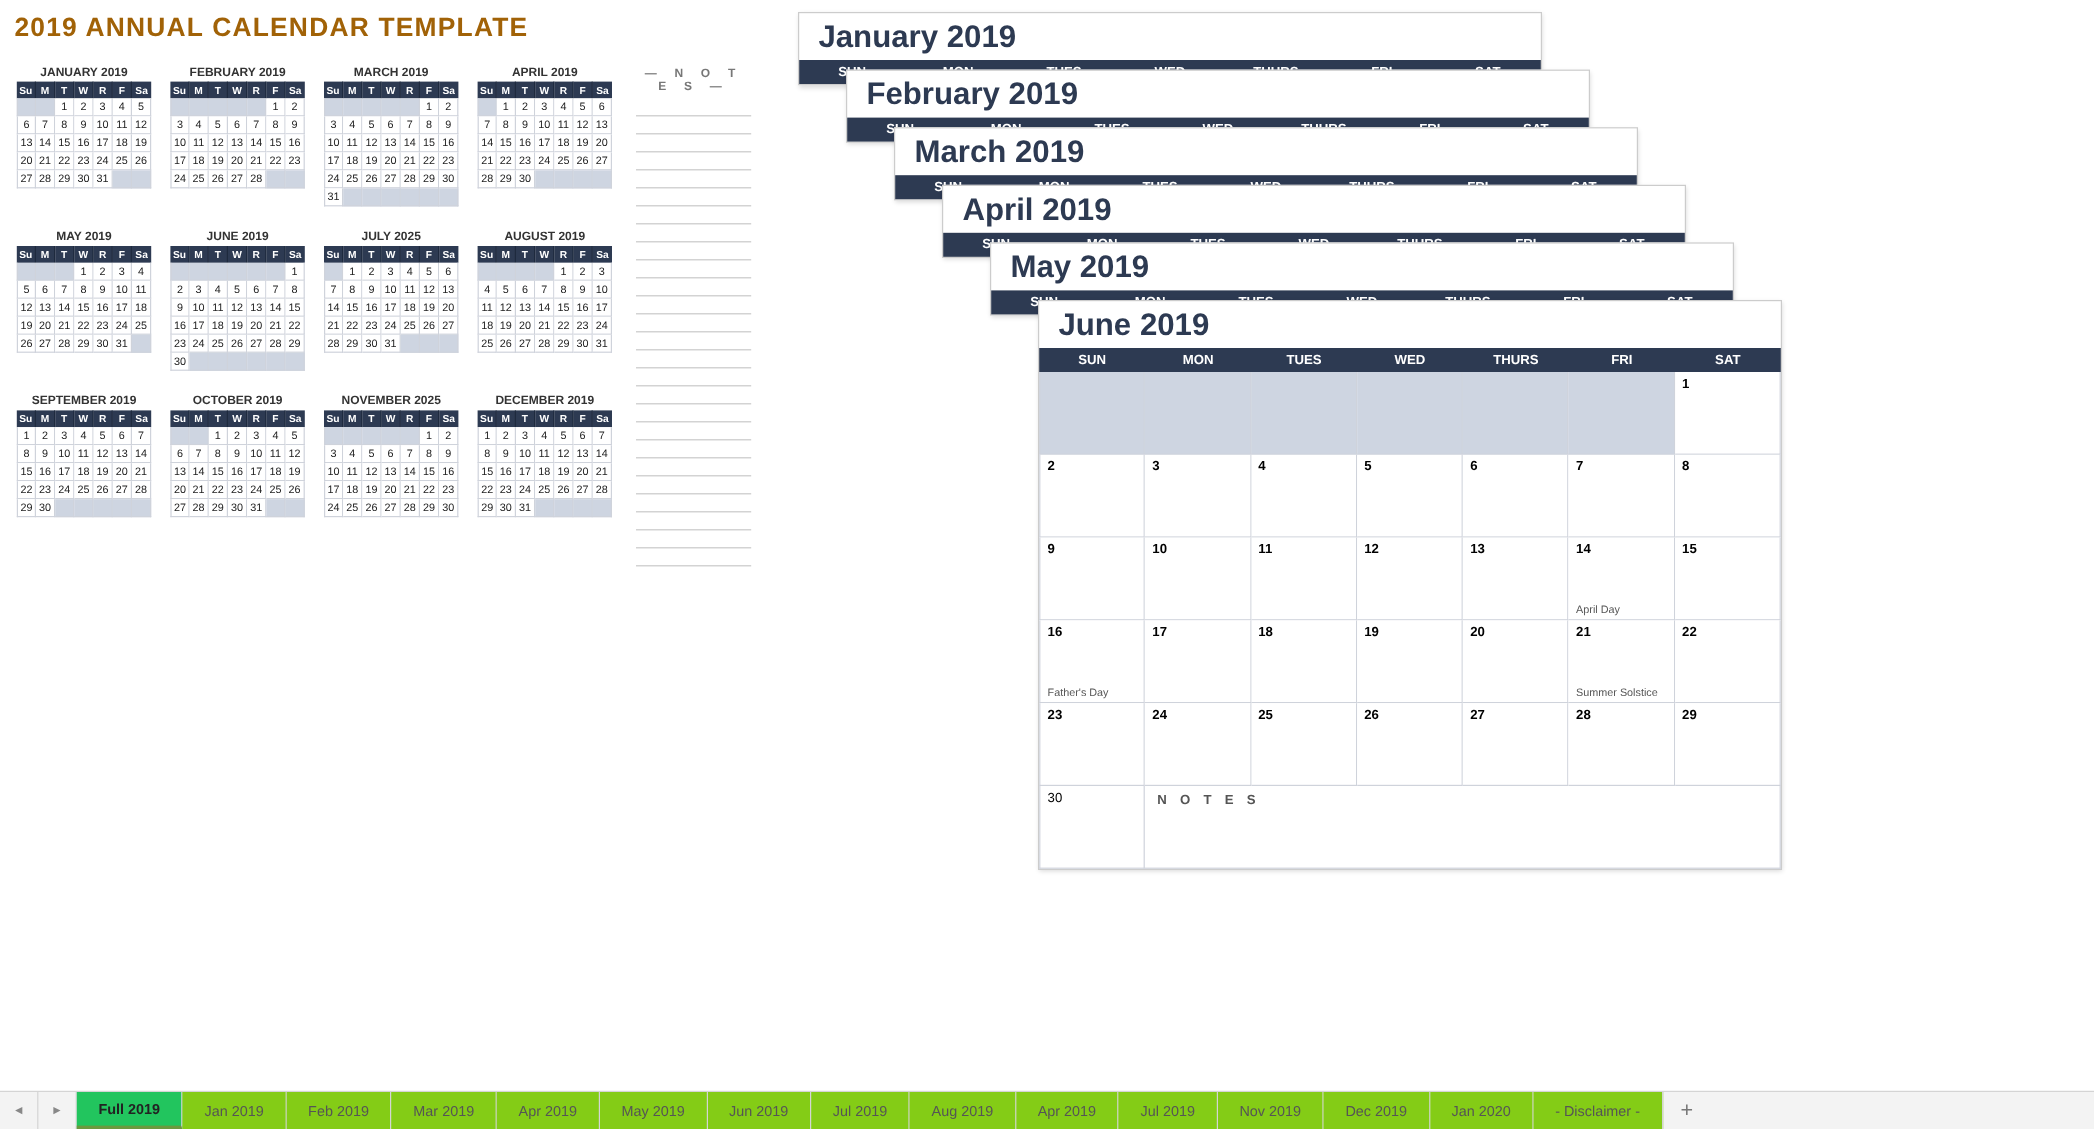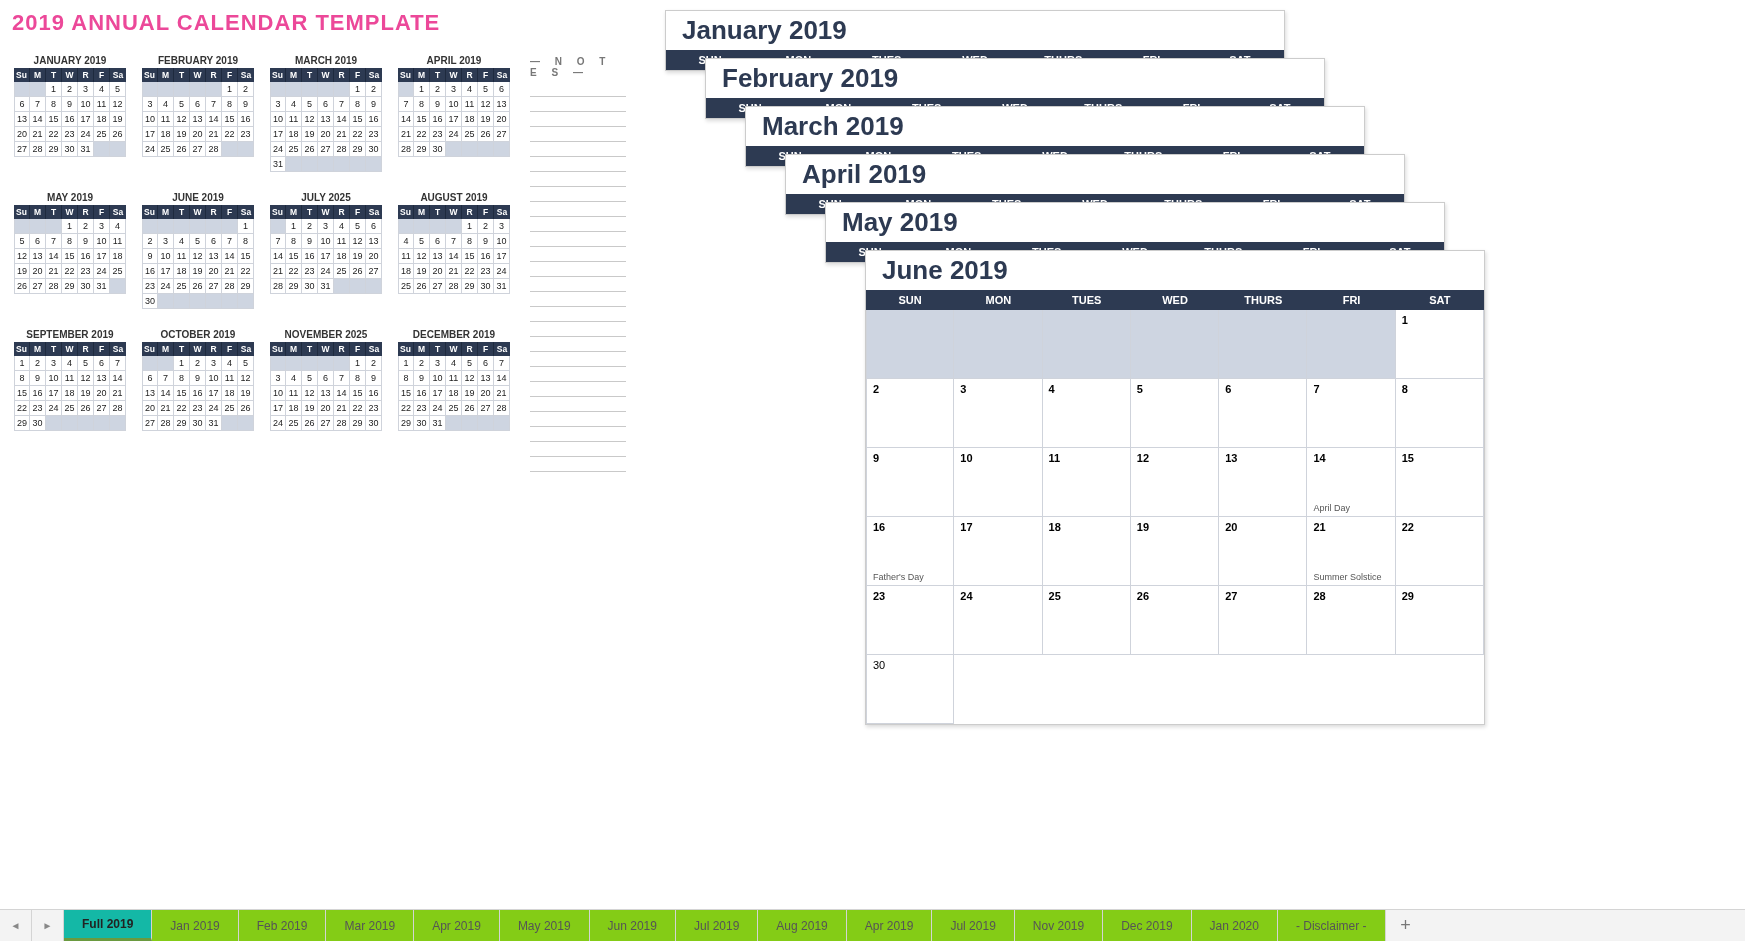--- a/index.html
+++ b/index.html
@@ -11,21 +11,21 @@
     position: relative;
     overflow: hidden;
   }
   .main-title {
     position: absolute;
     top: 10px;
     left: 12px;
     font-size: 22px;
     font-weight: 700;
     letter-spacing: 1px;
-    color: #ec4899;
+    color: #a16207;
   }
   
   .annual {
     position: absolute;
     top: 55px;
     left: 14px;
     display: grid;
     grid-template-columns: repeat(4, 112px);
     gap: 20px 16px;
   }
@@ -65,20 +65,21 @@
   }
   .mini-row div.pad { background: #ced5e1; }
   .mini-row div + div { border-left: none; }
   .notes-col {
     position: absolute;
     top: 56px;
     left: 530px;
     width: 96px;
   }
   .notes-title {
+    text-align: center;
     font-size: 10px;
     letter-spacing: 6px;
     color: #777;
     font-weight: 600;
     margin-bottom: 4px;
   }
   .notes-line {
     border-bottom: 1px solid #c9c9c9;
     height: 15px;
   }
@@ -190,21 +191,21 @@
   }
   .tab {
     padding: 0 18px;
     display: flex;
     align-items: center;
     border-right: 1px solid #d4d4d4;
     background: #84cc16;
     cursor: pointer;
   }
   .tab.active {
-    background: #14b8a6;
+    background: #22c55e;
     font-weight: 700;
     border-bottom: 3px solid #6a9a3f;
     color: #222;
   }
   .tab-add {
     width: 40px;
     display: flex;
     align-items: center;
     justify-content: center;
     color: #777;
@@ -1128,20 +1129,23 @@
         <div class="big-cell">
           <div class="num">28</div>
         </div>
         <div class="big-cell">
           <div class="num">29</div>
         </div>
       </div>
       <div class="last-row">
         <div class="last-left">
           <div class="num">30</div>
+        </div>
+        <div class="last-right">
+          <div class="notes-label">N O T E S</div>
         </div>
       </div>
     </div>
   </div>
 
 <div class="tabbar">
   <div class="tab-nav">◄</div>
   <div class="tab-nav">►</div>
   <div id="tabs" style="display:flex;">
       <div class="tab active">Full 2019</div>

